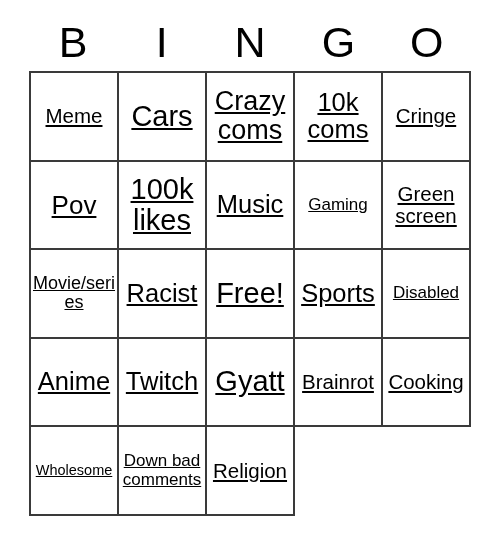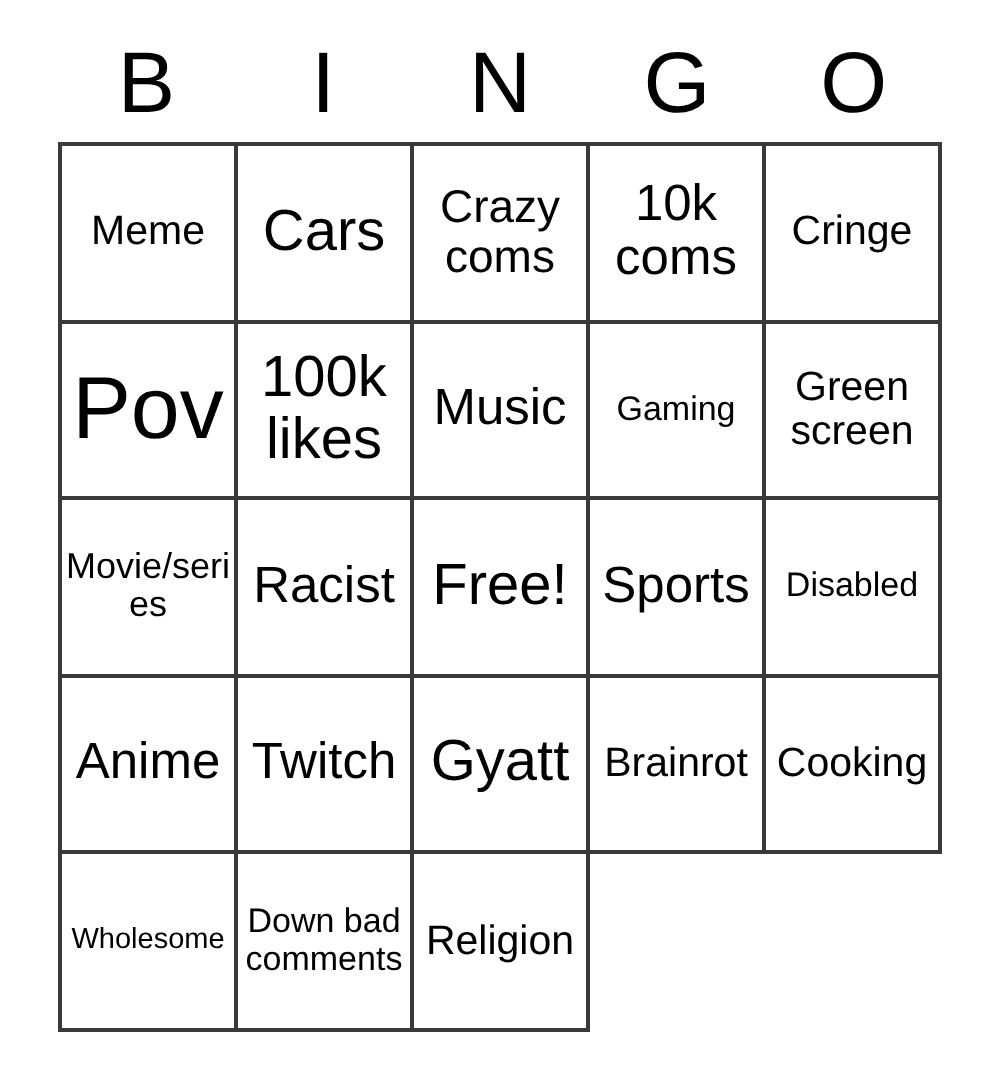--- a/index.html
+++ b/index.html
@@ -46,20 +46,21 @@
     left: 29px;
     top: 71px;
     width: 442px;
     height: 445px;
     display: grid;
     grid-template-columns: repeat(5, 1fr);
     grid-template-rows: repeat(5, 1fr);
     border-top: 2px solid #3a3a3a;
     border-left: 2px solid #3a3a3a;
     box-sizing: border-box;
+    text-decoration: underline;
   }
   .cell {
     border-right: 2px solid #3a3a3a;
     border-bottom: 2px solid #3a3a3a;
     box-sizing: border-box;
     display: flex;
     align-items: center;
     justify-content: center;
     text-align: center;
     overflow: hidden;
@@ -70,24 +71,24 @@
     display: block;
     line-height: 1.08;
     width: 100%;
     word-wrap: break-word;
   }
   
   .fs-xs  .txt { font-size: 18px; }
   .fs-s   .txt { font-size: 14.5px; }
   .fs-sm  .txt { font-size: 17px; }
   .fs-m   .txt { font-size: 20.5px; }
-  .fs-ml  .txt { font-size: 23px; }
+  .fs-ml  .txt { font-size: 27px; }
   .fs-l   .txt { font-size: 25.5px; }
   .fs-xl  .txt { font-size: 29px; }
-  .fs-xxl .txt { font-size: 44px; }
+  .fs-xxl .txt { font-size: 26px; }
 </style>
 </head>
 <body>
 
 <div class="card">
 
   <div class="header-row">
     <div class="header-cell">B</div>
     <div class="header-cell">I</div>
     <div class="header-cell">N</div>

